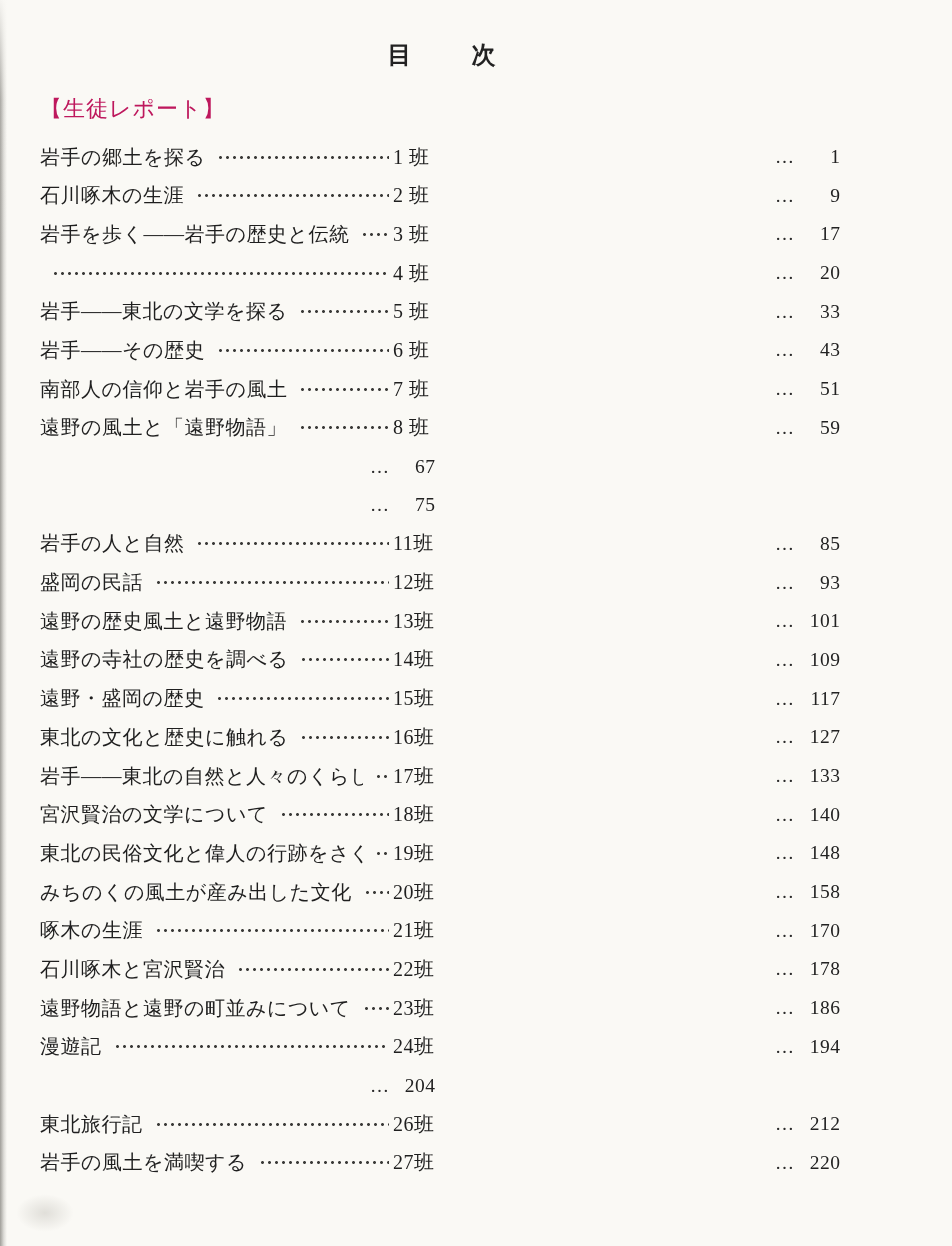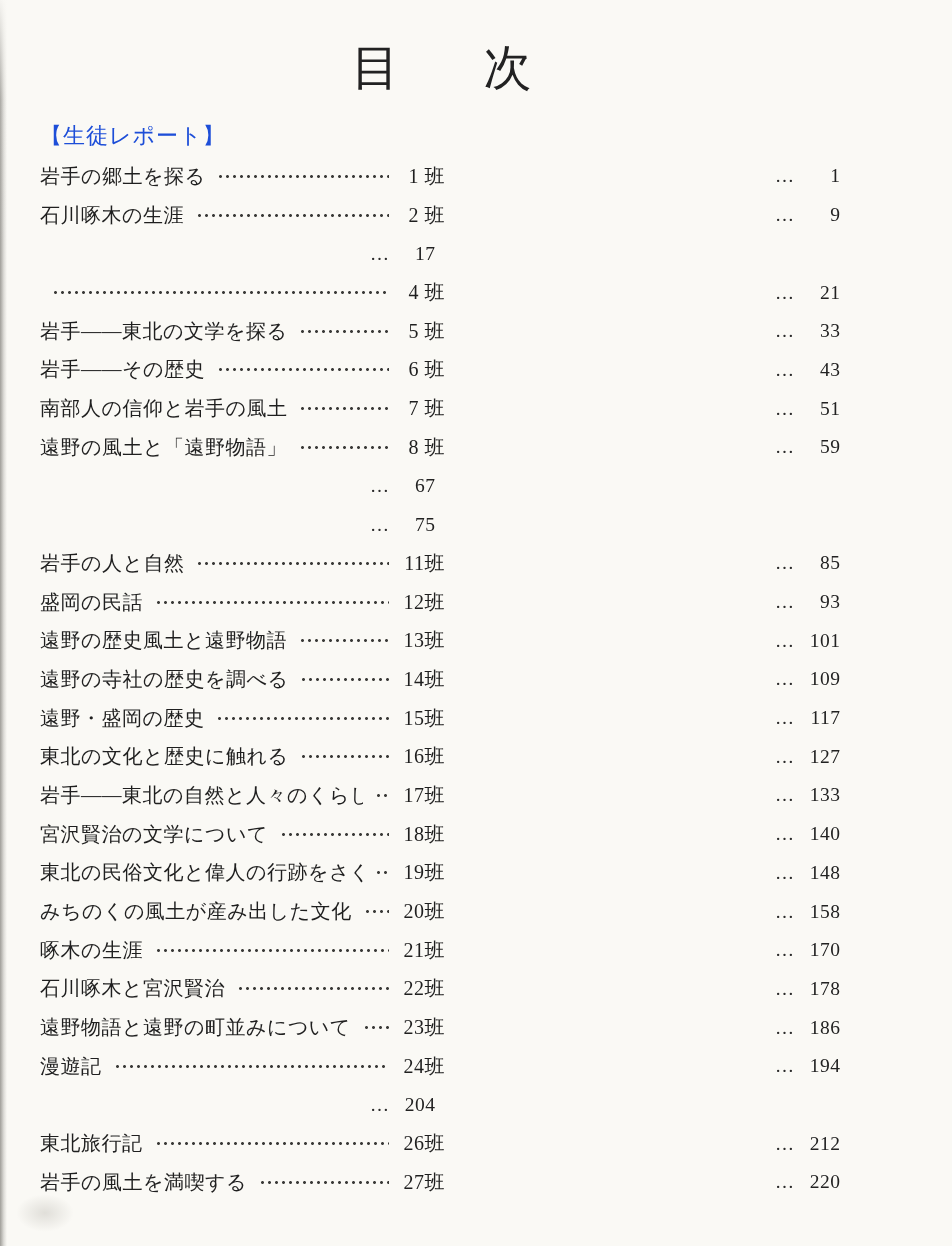--- a/index.html
+++ b/index.html
@@ -33,36 +33,36 @@
     background: radial-gradient(ellipse at center, rgba(120,116,105,0.20), rgba(120,116,105,0) 70%);
   }
   .content {
     position: relative;
     margin-left: 40px;
     width: 803px;
   }
   .doc-title {
     padding-top: 42px;
     text-align: center;
-    font-size: 48px;
+    font-size: 24px;
     line-height: 1.1;
     letter-spacing: 18px;
     text-indent: 18px; 
-    font-weight: 400;
+    font-weight: 700;
     color: #222;
   }
   .section-header {
     margin-top: 28px;
     font-size: 22px;
     line-height: 1.15;
     letter-spacing: 1px;
-    color: #1d4ed8;
+    color: #be185d;
   }
   .toc {
-    margin-top: 9px;
+    margin-top: 16px;
   }
   .row {
     display: flex;
     align-items: center;
     height: 38.7px;
     font-size: 20px;
     letter-spacing: 0.5px;
   }
   .left {
     flex: 0 0 405px;
@@ -80,21 +80,21 @@
     min-width: 16px;
     align-self: stretch;
     margin: 0 4px 0 10px;
     background-image: radial-gradient(circle, #3a3a38 1.25px, rgba(0,0,0,0) 1.6px);
     background-size: 7px 100%;
     background-repeat: repeat-x;
     background-position: 2px center;
   }
   .grp {
     flex: 0 0 52px;
-    text-align: right;
+    text-align: left;
     white-space: nowrap;
   }
   .midgap { flex: 0 0 330px; }
   .sep {
     flex: 0 0 auto;
     font-size: 19px;
     color: #2a2a2a;
   }
   .pg {
     flex: 0 0 46px;
@@ -132,33 +132,38 @@
       <span class="t">石川啄木の生涯</span>
       <span class="leader"></span>
       <span class="grp">2 班</span>
     </span>
     <span class="midgap"></span>
     <span class="sep">…</span>
     <span class="pg">9</span>
   </div>
 
   <div class="row">
+    <span class="left">
+      <span class="t">岩手を歩く——岩手の歴史と伝統</span>
+      <span class="leader"></span>
+      <span class="grp">3 班</span>
+    </span>
     <span class="midgap"></span>
     <span class="sep">…</span>
     <span class="pg">17</span>
   </div>
 
   <div class="row">
     <span class="left">
       <span class="leader"></span>
       <span class="grp">4 班</span>
     </span>
     <span class="midgap"></span>
     <span class="sep">…</span>
-    <span class="pg">21</span>
+    <span class="pg">20</span>
   </div>
 
   <div class="row">
     <span class="left">
       <span class="t">岩手——東北の文学を探る</span>
       <span class="leader"></span>
       <span class="grp">5 班</span>
     </span>
     <span class="midgap"></span>
     <span class="sep">…</span>

